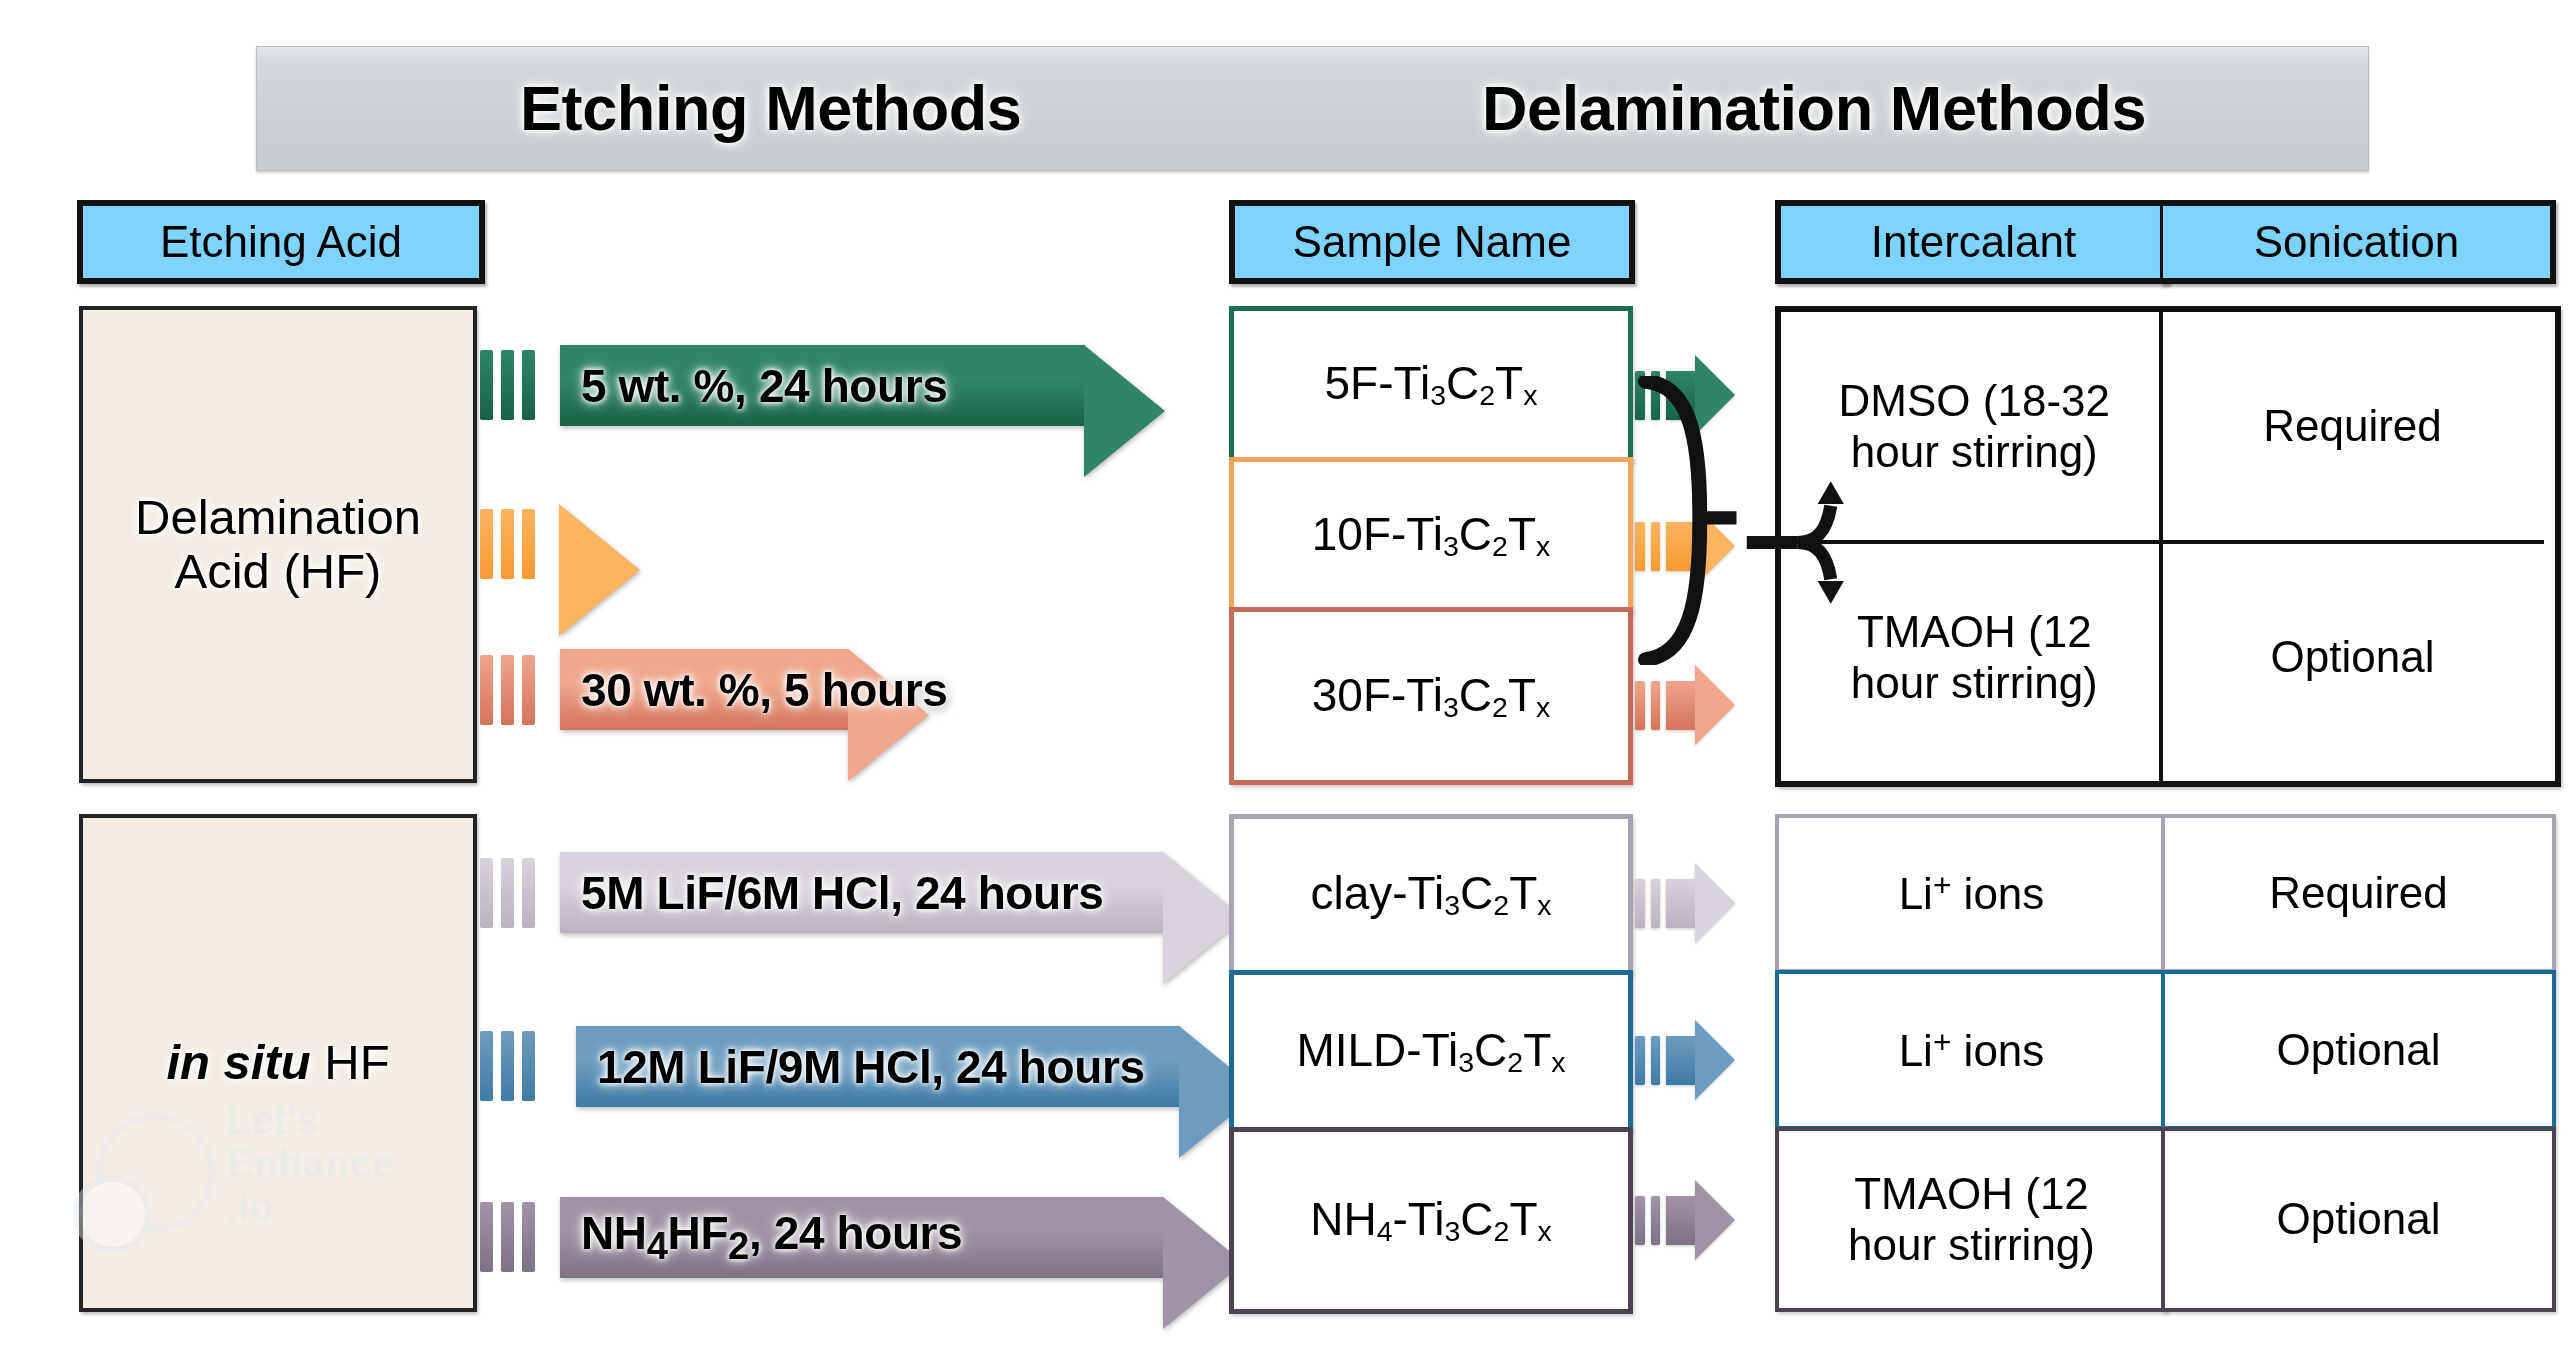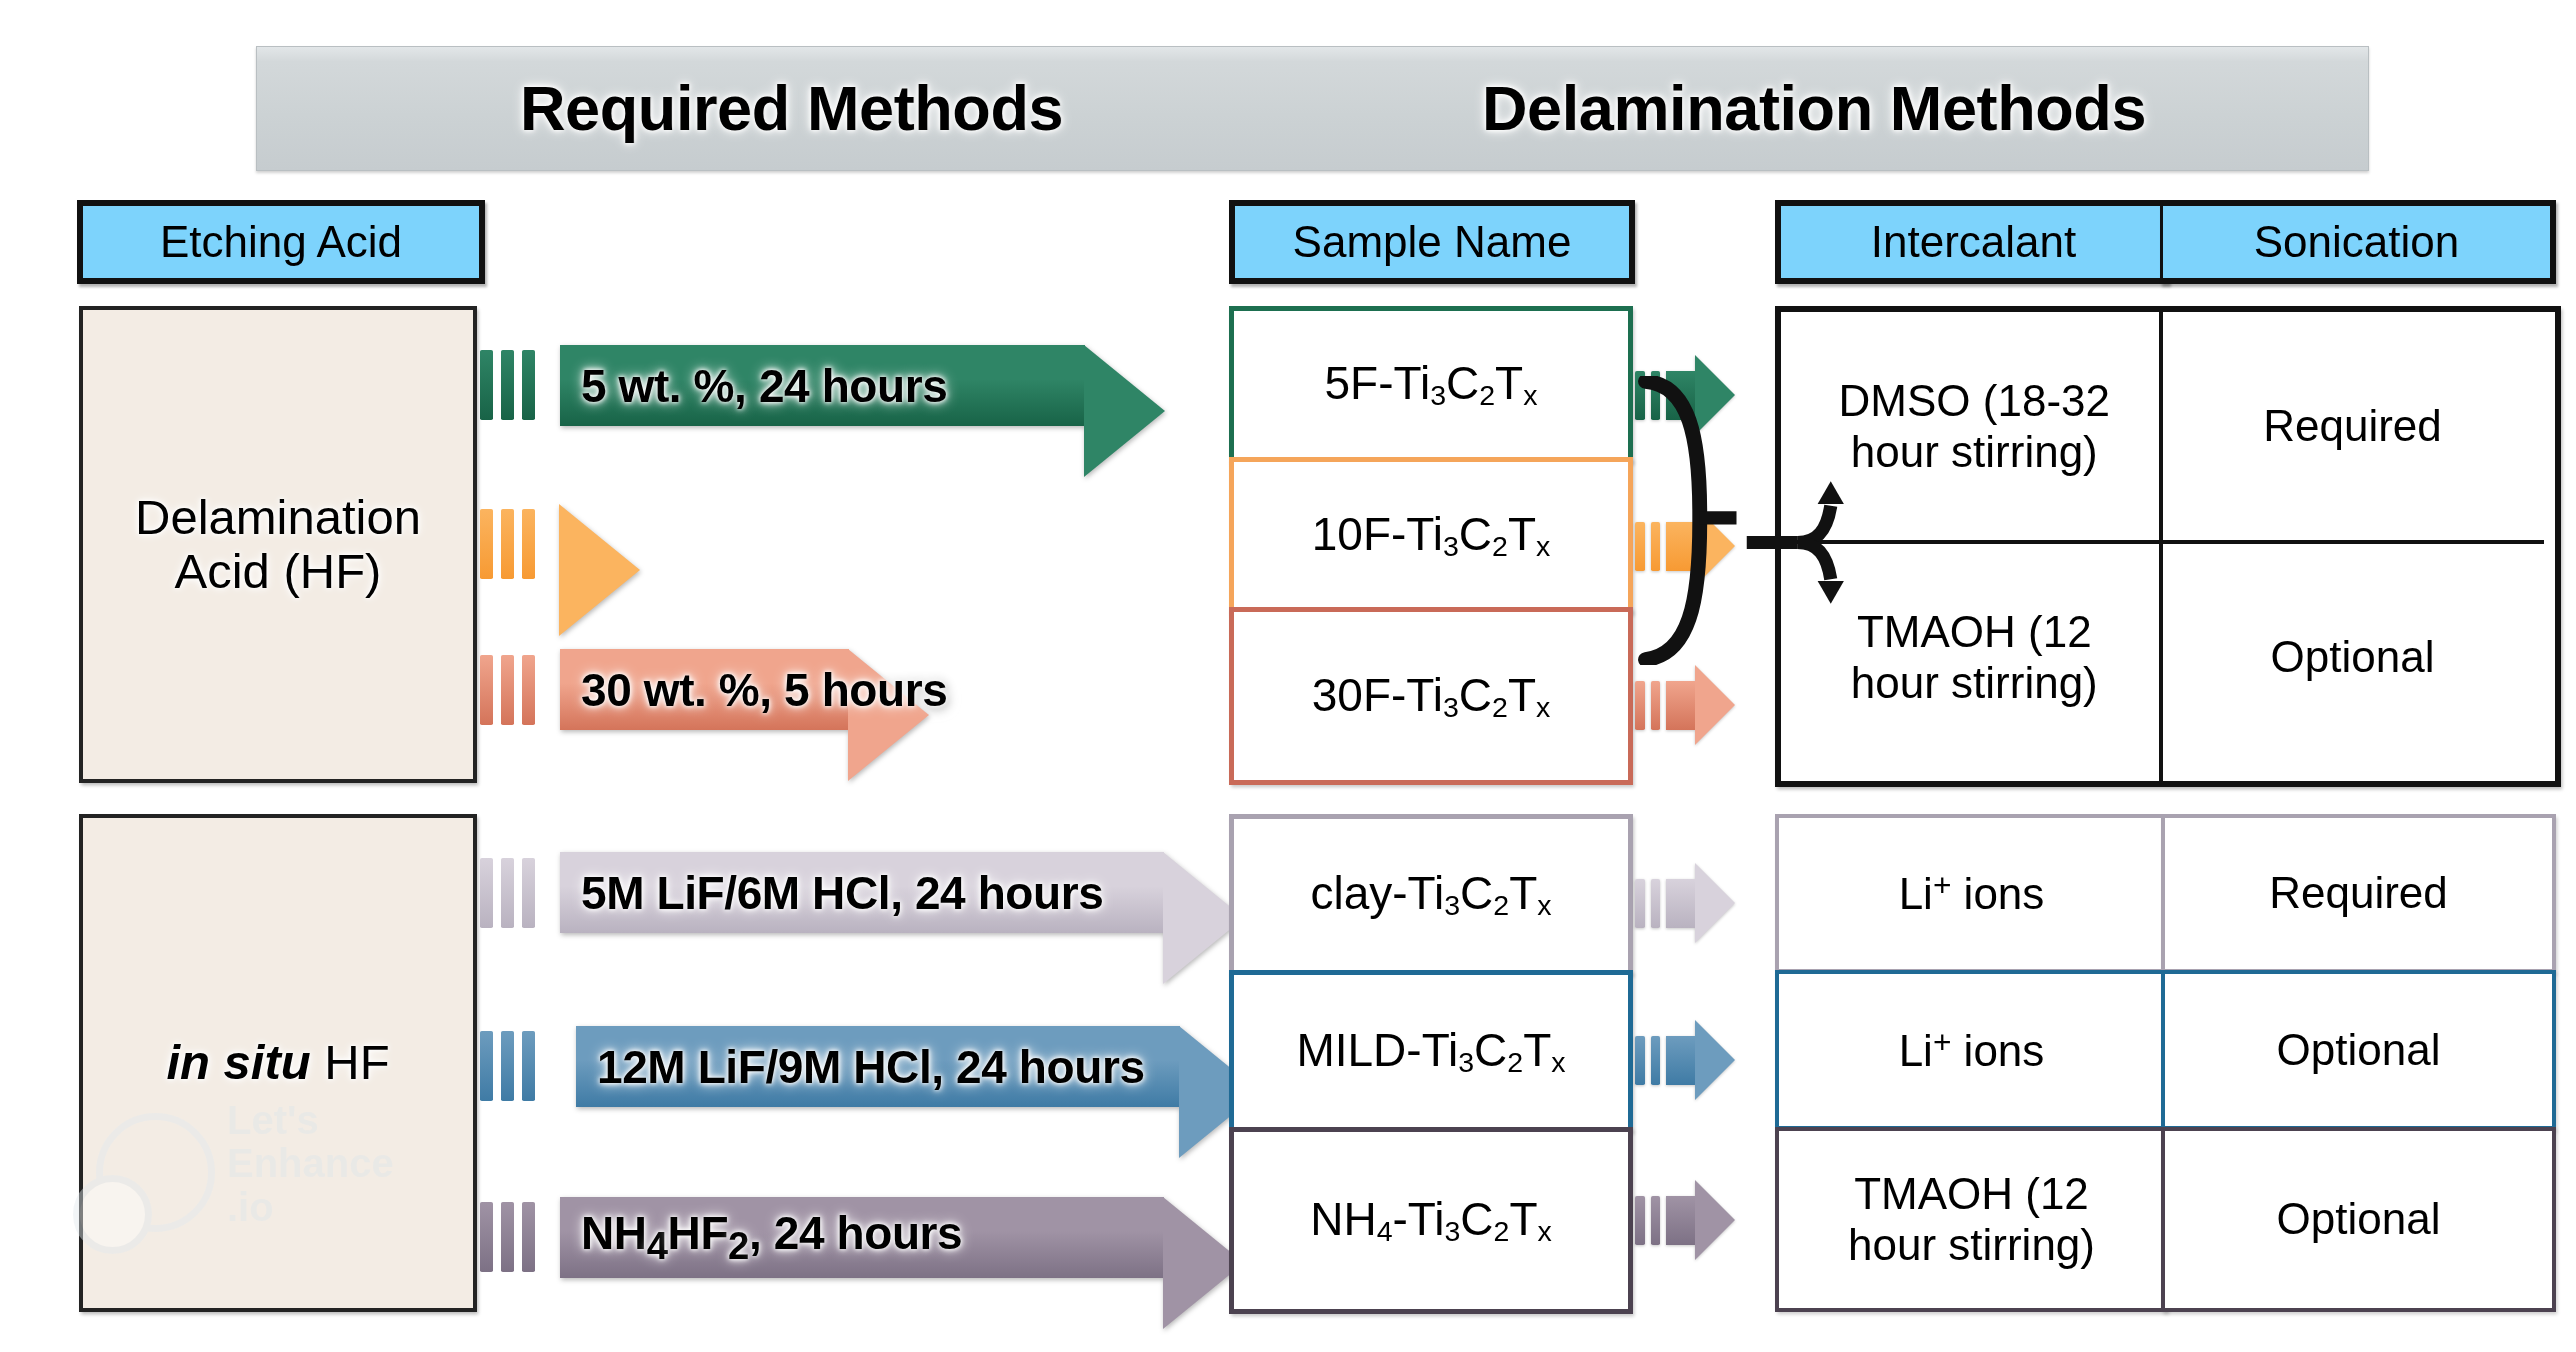--- a/index.html
+++ b/index.html
@@ -127,21 +127,21 @@
   
   #branch{left:1743px;top:455px;width:193px;height:175px;}
 
   
   #brace{left:1635px;top:376px;width:105px;height:289px;}
 </style>
 </head>
 <body>
 
 <div class="abs" id="banner">
-  <div class="bt" id="bannerEtch">Required Methods</div>
+  <div class="bt" id="bannerEtch">Etching Methods</div>
   <div class="bt" id="bannerDelam">Delamination Methods</div>
 </div>
 
 <div class="abs colhdr" id="hdrAcid">Etching Acid</div>
 <div class="abs colhdr" id="hdrSample">Sample Name</div>
 <div class="abs colhdr" id="hdrIntercalant">Intercalant</div>
 <div class="abs colhdr" id="hdrSonication">Sonication</div>
 
 <div class="abs acidbox" id="acidHF">
   <span>
@@ -207,21 +207,21 @@
     <div class="lbl">5M LiF/6M HCl, 24 hours</div>
   </div>
   <div class="head" style="border-left: 81px solid rgb(216, 210, 220);"></div>
 </div>
 
 <div class="abs ticks" style="left:480px;top:1031px;">
   <i style="background: linear-gradient(rgb(109, 156, 190), rgb(63, 123, 165));"></i>
     <i style="background: linear-gradient(rgb(109, 156, 190), rgb(63, 123, 165));"></i>
     <i style="background: linear-gradient(rgb(109, 156, 190), rgb(63, 123, 165));"></i>
 </div>
-<div class="abs bigarrow" id="arrow5" style="left:576px;top:1026px;">
+<div class="abs bigarrow" id="arrow5" style="left:536px;top:1026px;padding-left:40px;">
   <div class="shaft" style="background: linear-gradient(rgb(109, 156, 190) 0%, rgb(109, 156, 190) 42%, rgb(63, 123, 165) 100%); width: 604px;">
     <div class="lbl">12M LiF/9M HCl, 24 hours</div>
   </div>
   <div class="head" style="border-left: 81px solid rgb(109, 156, 190);"></div>
 </div>
 
 <div class="abs ticks" style="left:480px;top:1202px;">
   <i style="background: linear-gradient(rgb(160, 147, 165), rgb(125, 113, 133));"></i>
     <i style="background: linear-gradient(rgb(160, 147, 165), rgb(125, 113, 133));"></i>
     <i style="background: linear-gradient(rgb(160, 147, 165), rgb(125, 113, 133));"></i>

